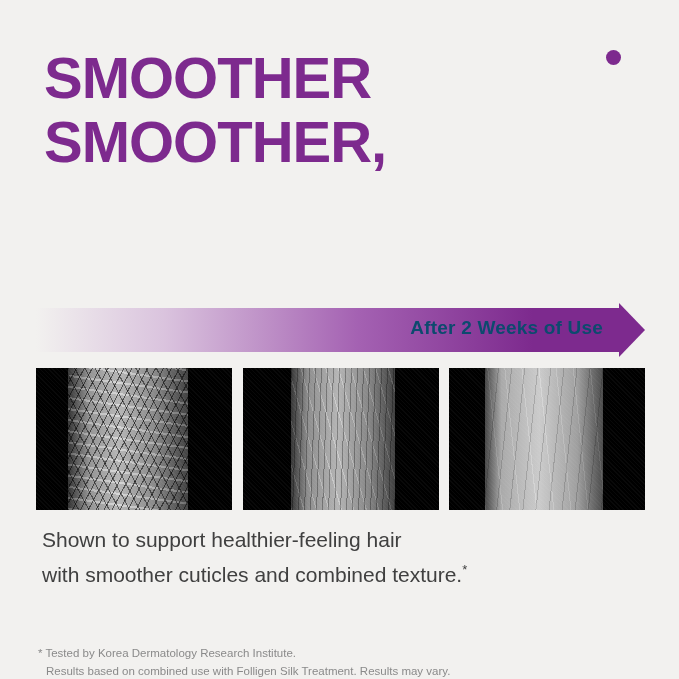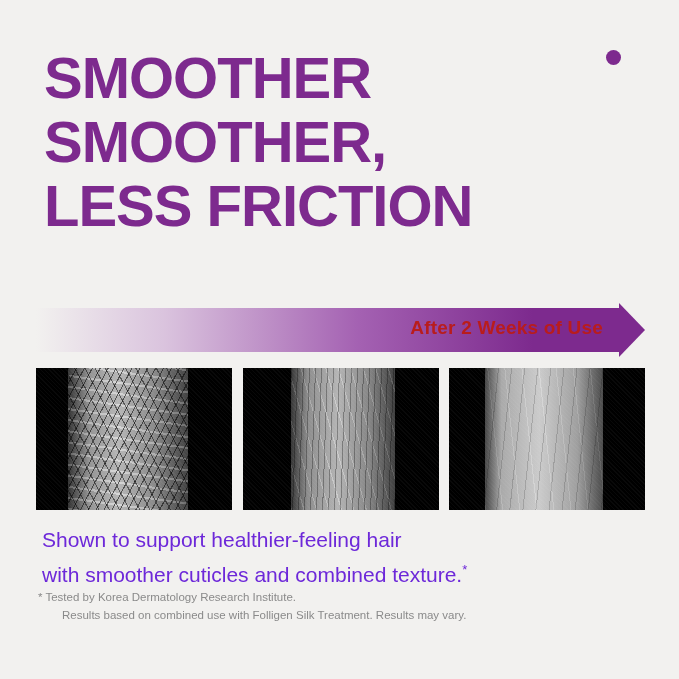--- a/index.html
+++ b/index.html
@@ -72,21 +72,21 @@
     width: 0;
     height: 0;
     border-top: 27px solid transparent;
     border-bottom: 27px solid transparent;
     border-left: 26px solid #7d2a8e;
   }
   .arrow-label {
     position: absolute;
     right: 42px;
     top: 14px;
-    color: #b91c1c;
+    color: #0c4a6e;
     font-size: 19px;
     font-weight: bold;
     letter-spacing: 0.2px;
     white-space: nowrap;
   }
 
   
   .strip {
     position: absolute;
     left: 36px;
@@ -143,51 +143,50 @@
       repeating-linear-gradient(45deg, rgba(255,255,255,0.035) 0 1px, rgba(0,0,0,0) 1px 3px);
     pointer-events: none;
   }
 
   
   .caption {
     position: absolute;
     left: 42px;
     top: 525px;
     width: 600px;
-    color: #6d28d9;
+    color: #404040;
     font-size: 21px;
     line-height: 30px;
   }
   .caption .line { display: block; white-space: nowrap; }
   .caption sup { font-size: 13px; }
 
   
   .footnote {
     position: absolute;
     left: 38px;
-    top: 588px;
+    top: 644px;
     width: 600px;
     color: #8a8a8a;
     font-size: 11.5px;
     line-height: 18px;
   }
   .footnote .line { display: block; white-space: nowrap; }
-  .footnote .indent { padding-left: 8px; margin-left: 16px; }
+  .footnote .indent { padding-left: 8px; }
 </style>
 </head>
 <body>
 
 <div class="page">
 
   <div class="dot"></div>
 
   <div class="headline">
     <span class="line">SMOOTHER</span>
     <span class="line">SMOOTHER,</span>
-    <span class="line">LESS FRICTION</span>
   </div>
 
   <div class="arrow-wrap">
     <div class="arrow-bar"></div>
     <div class="arrow-head"></div>
     <div class="arrow-label">After 2 Weeks of Use</div>
   </div>
 
   <div class="strip">
     <div class="panel p1">

